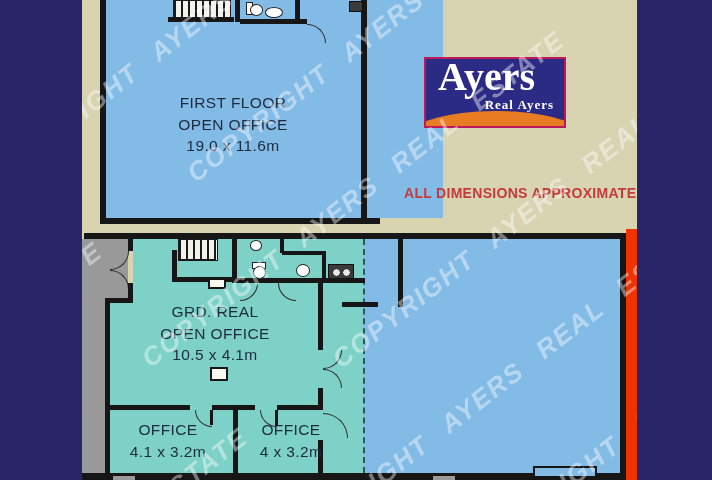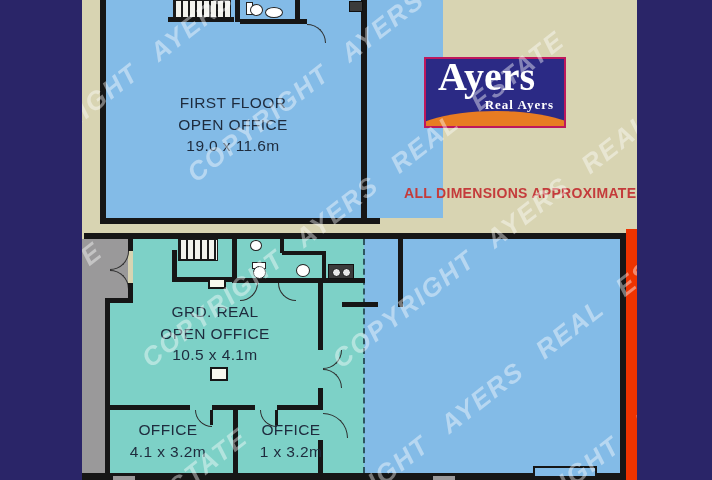--- a/index.html
+++ b/index.html
@@ -153,21 +153,21 @@
       <div>GRD. REAL</div>
       <div>OPEN OFFICE</div>
       <div>10.5 x 4.1m</div>
     </div>
     <div class="room-label" style="left:26px;top:419px;width:120px;">
       <div>OFFICE</div>
       <div>4.1 x 3.2m</div>
     </div>
     <div class="room-label" style="left:149px;top:419px;width:120px;">
       <div>OFFICE</div>
-      <div>1 x 3.2m</div>
+      <div>4 x 3.2m</div>
     </div>
 
     <div id="wm-clip">
       <div id="wm-rot">
           <div class="wm-line" style="top: 20px; left: -40px;">COPYRIGHT AYERS REAL ESTATE&nbsp;&nbsp;&nbsp;&nbsp;&nbsp;COPYRIGHT AYERS REAL ESTATE&nbsp;&nbsp;&nbsp;&nbsp;&nbsp;COPYRIGHT AYERS REAL ESTATE&nbsp;&nbsp;&nbsp;&nbsp;&nbsp;COPYRIGHT AYERS REAL ESTATE&nbsp;&nbsp;&nbsp;&nbsp;&nbsp;</div>
           <div class="wm-line" style="top: 138px; left: -190px;">COPYRIGHT AYERS REAL ESTATE&nbsp;&nbsp;&nbsp;&nbsp;&nbsp;COPYRIGHT AYERS REAL ESTATE&nbsp;&nbsp;&nbsp;&nbsp;&nbsp;COPYRIGHT AYERS REAL ESTATE&nbsp;&nbsp;&nbsp;&nbsp;&nbsp;COPYRIGHT AYERS REAL ESTATE&nbsp;&nbsp;&nbsp;&nbsp;&nbsp;</div>
           <div class="wm-line" style="top: 256px; left: -40px;">COPYRIGHT AYERS REAL ESTATE&nbsp;&nbsp;&nbsp;&nbsp;&nbsp;COPYRIGHT AYERS REAL ESTATE&nbsp;&nbsp;&nbsp;&nbsp;&nbsp;COPYRIGHT AYERS REAL ESTATE&nbsp;&nbsp;&nbsp;&nbsp;&nbsp;COPYRIGHT AYERS REAL ESTATE&nbsp;&nbsp;&nbsp;&nbsp;&nbsp;</div>
           <div class="wm-line" style="top: 374px; left: -190px;">COPYRIGHT AYERS REAL ESTATE&nbsp;&nbsp;&nbsp;&nbsp;&nbsp;COPYRIGHT AYERS REAL ESTATE&nbsp;&nbsp;&nbsp;&nbsp;&nbsp;COPYRIGHT AYERS REAL ESTATE&nbsp;&nbsp;&nbsp;&nbsp;&nbsp;COPYRIGHT AYERS REAL ESTATE&nbsp;&nbsp;&nbsp;&nbsp;&nbsp;</div>
           <div class="wm-line" style="top: 492px; left: -40px;">COPYRIGHT AYERS REAL ESTATE&nbsp;&nbsp;&nbsp;&nbsp;&nbsp;COPYRIGHT AYERS REAL ESTATE&nbsp;&nbsp;&nbsp;&nbsp;&nbsp;COPYRIGHT AYERS REAL ESTATE&nbsp;&nbsp;&nbsp;&nbsp;&nbsp;COPYRIGHT AYERS REAL ESTATE&nbsp;&nbsp;&nbsp;&nbsp;&nbsp;</div>
           <div class="wm-line" style="top: 610px; left: -190px;">COPYRIGHT AYERS REAL ESTATE&nbsp;&nbsp;&nbsp;&nbsp;&nbsp;COPYRIGHT AYERS REAL ESTATE&nbsp;&nbsp;&nbsp;&nbsp;&nbsp;COPYRIGHT AYERS REAL ESTATE&nbsp;&nbsp;&nbsp;&nbsp;&nbsp;COPYRIGHT AYERS REAL ESTATE&nbsp;&nbsp;&nbsp;&nbsp;&nbsp;</div>

